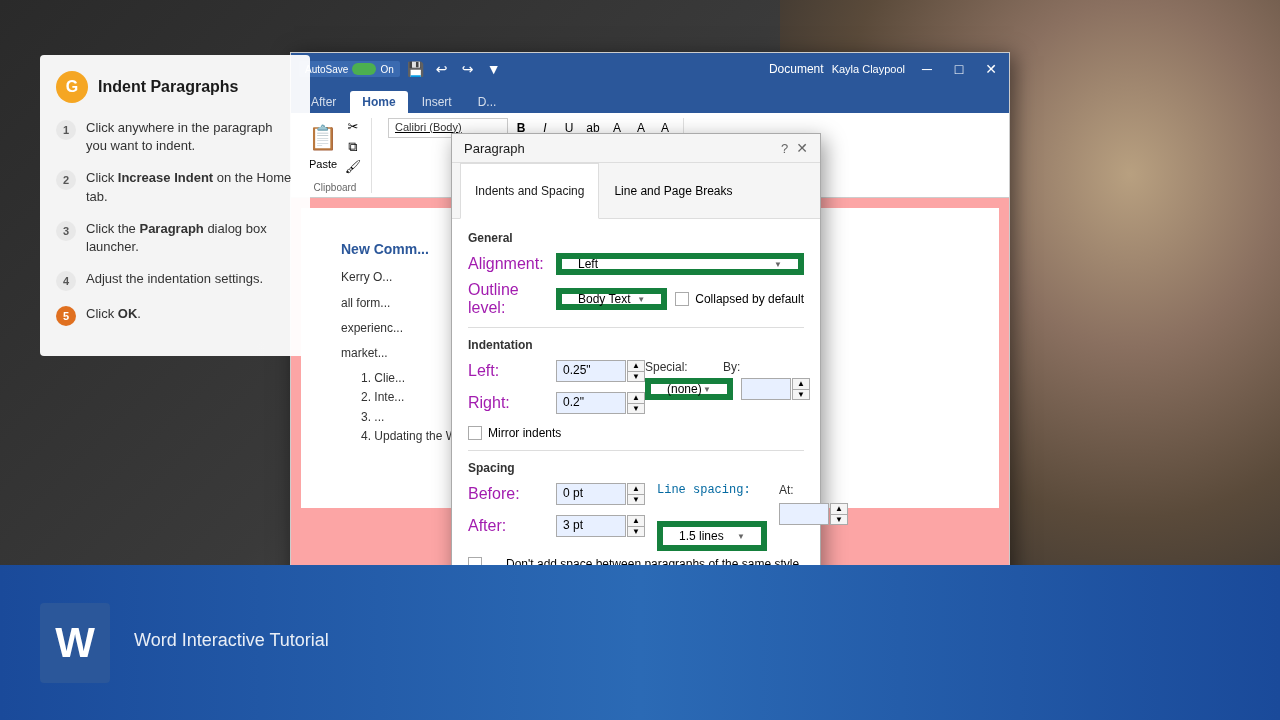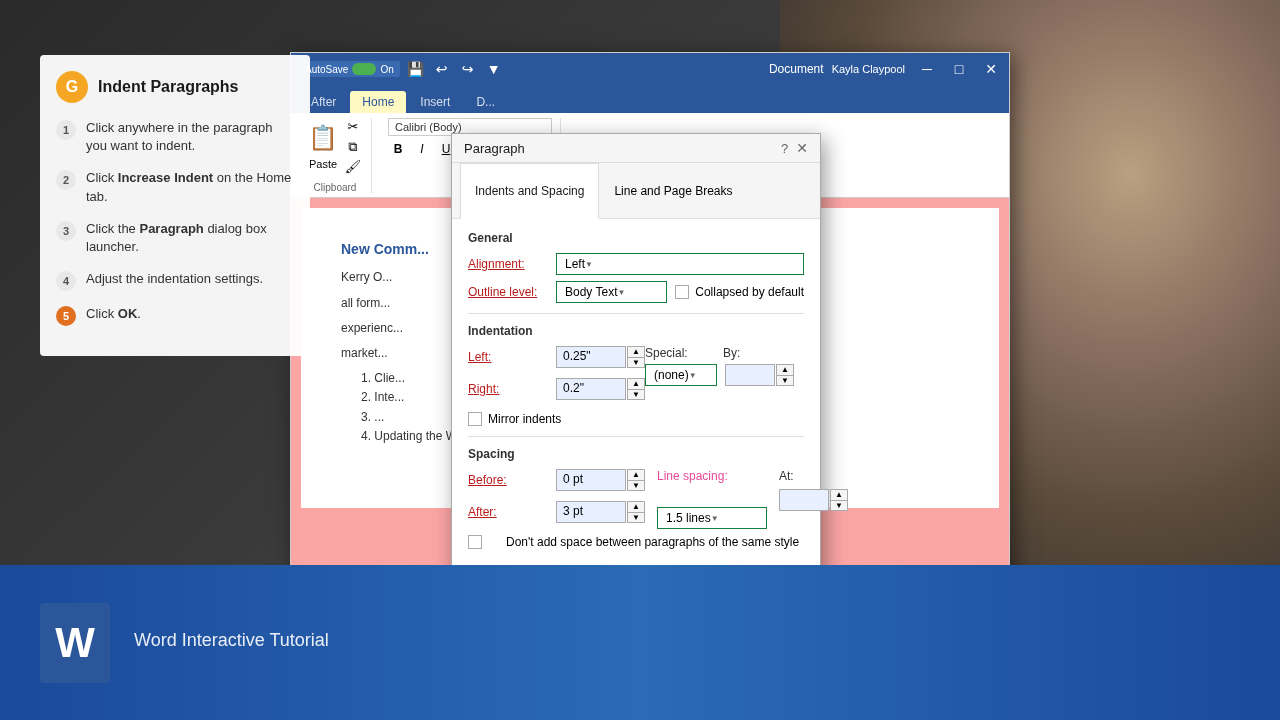--- a/index.html
+++ b/index.html
@@ -200,23 +200,23 @@
 
     .ribbon-tab {
       padding: 4px 12px;
       font-size: 12px;
       color: rgba(255,255,255,0.8);
       cursor: pointer;
       border-radius: 3px 3px 0 0;
     }
 
     .ribbon-tab.active {
-      background: #fef9c3;
+      background: #ffffff;
       color: #2b579a;
-      font-weight: 400;
+      font-weight: 700;
     }
 
     
     .ribbon {
       height: 85px;
       background: white;
       border-bottom: 1px solid #ccc;
       display: flex;
       align-items: center;
       padding: 4px 8px;
@@ -269,23 +269,24 @@
 
     .small-icon {
       width: 20px; height: 18px;
       display: flex; align-items: center; justify-content: center;
       font-size: 13px;
       cursor: pointer;
     }
 
     .font-section {
       display: flex;
-      flex-direction: column;
+      flex-direction: row;
       gap: 3px;
       flex: 1;
+      text-decoration: underline;
     }
 
     .font-name-box {
       border: 1px solid #ccc;
       padding: 2px 6px;
       font-size: 11px;
       color: #333;
       min-width: 120px;
     }
 
@@ -422,35 +423,34 @@
 
     .form-row {
       display: flex;
       align-items: center;
       margin-bottom: 6px;
       gap: 8px;
     }
 
     .form-label {
       width: 80px;
-      font-size: 12px;
-      color: #b91c1c;
+      font-size: 16px;
+      color: #a21caf;
       flex-shrink: 0;
-      text-decoration: underline;
     }
 
     .form-select {
-      border: 1px solid #15803d;
-      padding: 2px 8px;
+      border: 6px solid #15803d;
+      padding: 2px 16px;
       font-size: 12px;
       height: 22px;
       flex: 1;
       display: flex;
       align-items: center;
-      justify-content: flex-start;
+      justify-content: space-between;
       background: white;
     }
 
     .form-select-text {
       font-size: 12px;
     }
 
     .dropdown-arrow {
       font-size: 8px;
       color: #666;
@@ -787,21 +787,21 @@
                 </div>
               </div>
             </div>
           </div>
           <div style="display:flex; flex-direction:column; gap:4px;">
             <div style="display:flex; gap:8px; align-items:center;">
               <div style="font-size:12px; color:#333; width:70px;">Special:</div>
               <div style="font-size:12px; color:#333;">By:</div>
             </div>
             <div style="display:flex; gap:8px; align-items:center;">
-              <div class="form-select" style="width:72px;">
+              <div class="form-select" style="width:88px;">
                 <span class="form-select-text">(none)</span>
                 <span class="dropdown-arrow">▼</span>
               </div>
               <div class="spinner-input">
                 <div class="spinner-field" style="width:50px;"></div>
                 <div class="spinner-arrows">
                   <div class="spin-up">▲</div>
                   <div class="spin-down">▼</div>
                 </div>
               </div>
@@ -835,21 +835,21 @@
               <div class="spinner-input">
                 <div class="spinner-field">3 pt</div>
                 <div class="spinner-arrows">
                   <div class="spin-up">▲</div>
                   <div class="spin-down">▼</div>
                 </div>
               </div>
             </div>
           </div>
           <div style="display:flex; flex-direction:column; gap:4px;">
-            <div style="font-size:12px; color:#ec4899; margin-bottom:20px;">Line spacing:</div>
+            <div style="font-size:12px; color:#0369a1; margin-bottom:20px;font-family:Liberation Mono, monospace;">Line spacing:</div>
             <div class="form-select" style="width:110px;">
               <span class="form-select-text">1.5 lines</span>
               <span class="dropdown-arrow">▼</span>
             </div>
           </div>
           <div style="display:flex; flex-direction:column; gap:4px;">
             <div style="font-size:12px; color:#333; margin-bottom:2px;">At:</div>
             <div class="spinner-input">
               <div class="spinner-field" style="width:50px;"></div>
               <div class="spinner-arrows">

